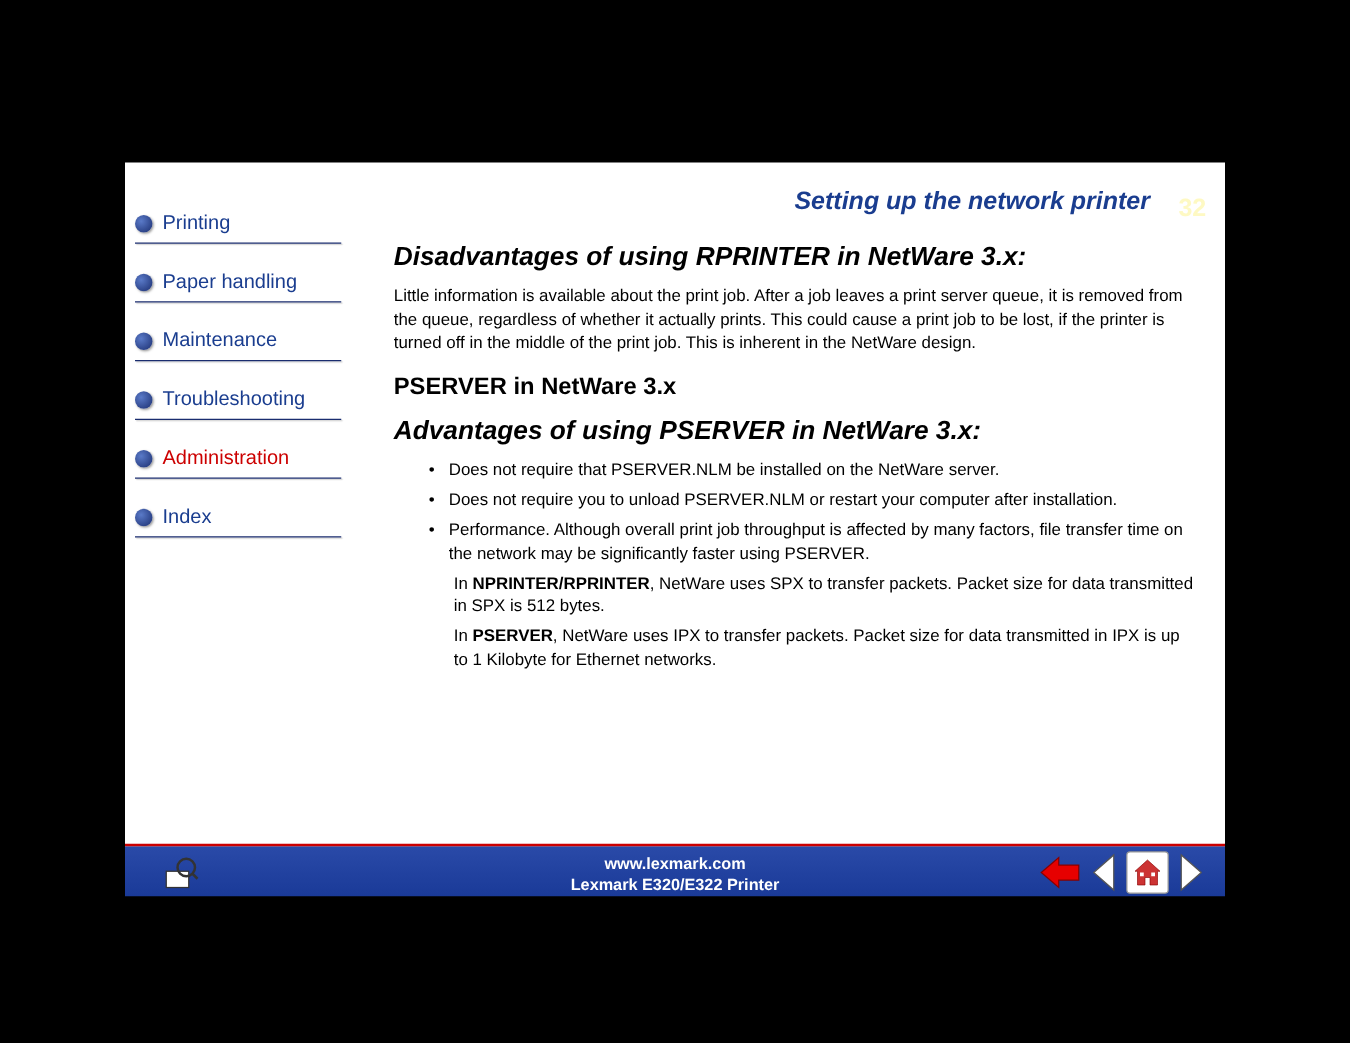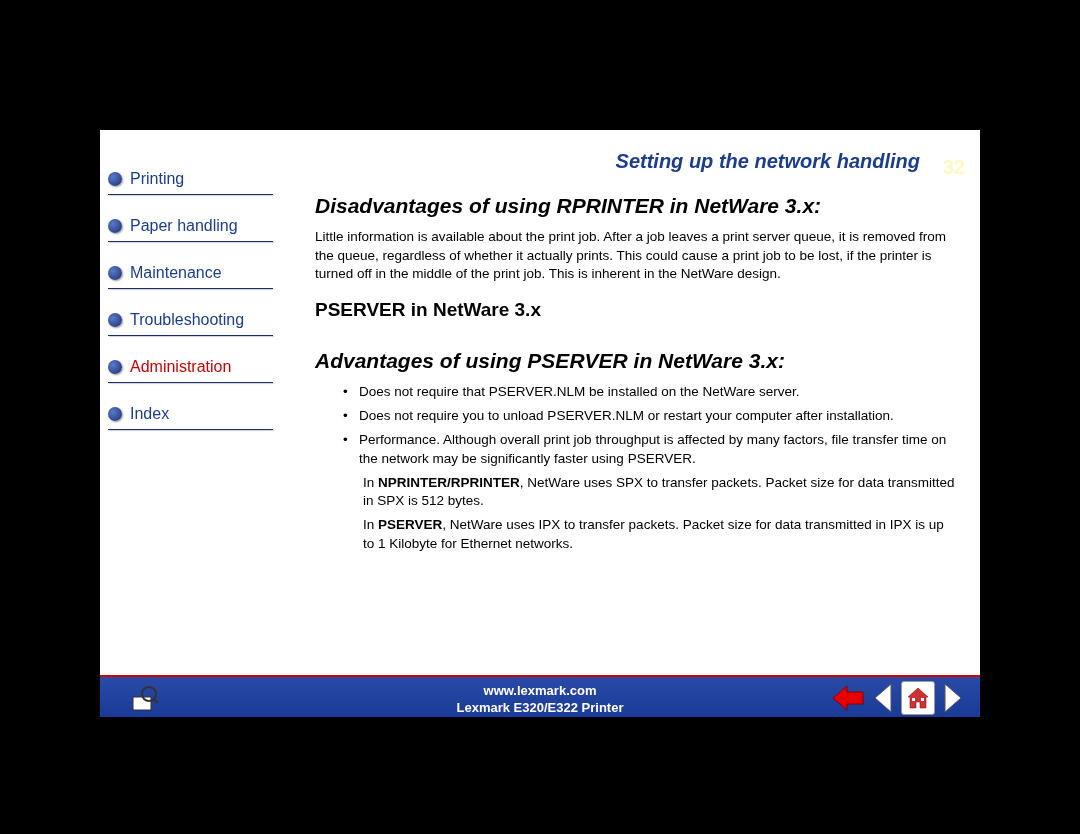--- a/index.html
+++ b/index.html
@@ -82,21 +82,21 @@
     font-size: 21px;
     font-weight: bold;
     font-style: italic;
     margin-bottom: 8px;
   }
   .para { margin-bottom: 14px; }
   .h2 {
     font-size: 19px;
     font-weight: bold;
     margin-top: 10px;
-    margin-bottom: 24px;
+    margin-bottom: 8px;
   }
   .bullets {
     list-style: none;
     margin-left: 28px;
   }
   .bullets li {
     position: relative;
     padding-left: 16px;
     margin-bottom: 6px;
   }
@@ -167,21 +167,21 @@
     align-items: center;
     justify-content: center;
     cursor: pointer;
   }
 </style>
 </head>
 <body>
 
 <div class="page"></div>
 
-<div class="header-title">Setting up the network handling</div>
+<div class="header-title">Setting up the network printer</div>
 <div class="header-num">32</div>
 
 <div class="nav-area">
   <div class="nav-item">
     <span class="nav-bullet"></span>
     <span class="nav-label">Printing</span>
   </div>
   <div class="nav-underline"></div>
 
   <div class="nav-item">

